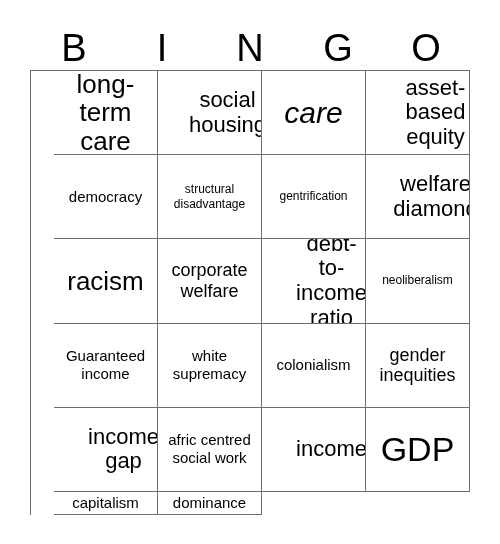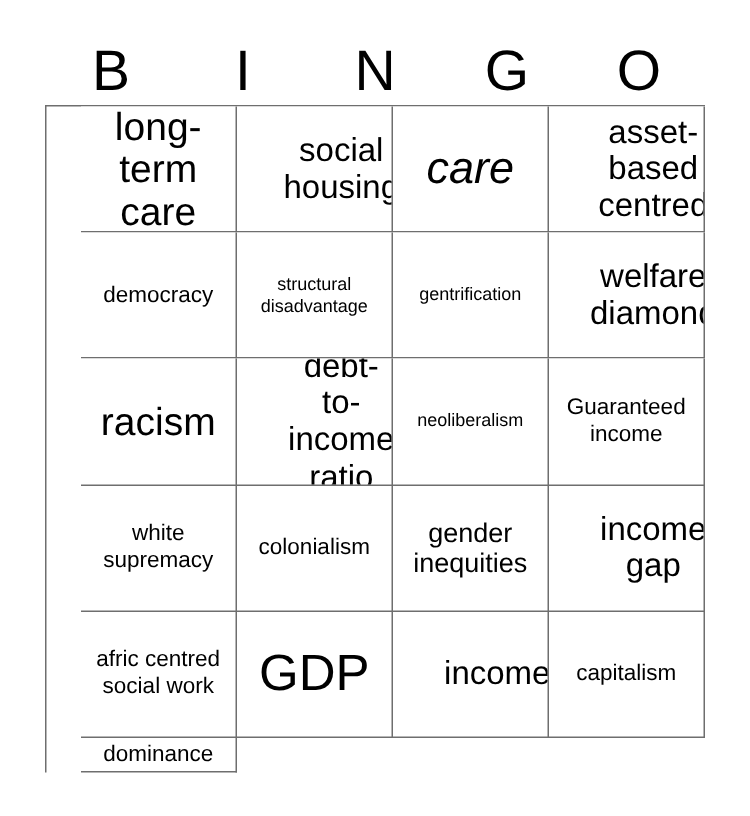--- a/index.html
+++ b/index.html
@@ -111,39 +111,42 @@
     <div class="cell fs-l">
         <span class="cell-text">long-term care</span>
       </div>
     <div class="cell fs-m">
         <span class="cell-text">social housing</span>
       </div>
     <div class="cell fs-xl">
         <span class="cell-text">care</span>
       </div>
     <div class="cell fs-m">
-        <span class="cell-text">asset-based centred</span>
+        <span class="cell-text">asset-based equity</span>
       </div>
     <div class="cell fs-xs">
         <span class="cell-text">democracy</span>
       </div>
 
     <div class="cell fs-xxs">
         <span class="cell-text">structural disadvantage</span>
       </div>
     <div class="cell fs-xxs">
         <span class="cell-text">gentrification</span>
       </div>
     <div class="cell fs-m">
         <span class="cell-text">welfare diamond</span>
       </div>
     <div class="cell fs-l">
         <span class="cell-text">racism</span>
       </div>
 
+    <div class="cell fs-s">
+        <span class="cell-text">corporate welfare</span>
+      </div>
     <div class="cell fs-m">
         <span class="cell-text">debt-to-income ratio</span>
       </div>
     <div class="cell fs-xxs">
         <span class="cell-text">neoliberalism</span>
       </div>
     <div class="cell fs-xs">
         <span class="cell-text">Guaranteed income</span>
       </div>
 
@@ -156,25 +159,25 @@
     <div class="cell fs-s">
         <span class="cell-text">gender inequities</span>
       </div>
     <div class="cell fs-m">
         <span class="cell-text">income gap</span>
       </div>
 
     <div class="cell fs-xs">
         <span class="cell-text">afric centred social work</span>
       </div>
+    <div class="cell fs-m">
+        <span class="cell-text">income</span>
+      </div>
     <div class="cell fs-xxl">
         <span class="cell-text">GDP</span>
-      </div>
-    <div class="cell fs-m">
-        <span class="cell-text">income</span>
       </div>
     <div class="cell fs-xs">
         <span class="cell-text">capitalism</span>
       </div>
     <div class="cell fs-xs">
         <span class="cell-text">dominance</span>
       </div>
 
   </div>
 </div>

